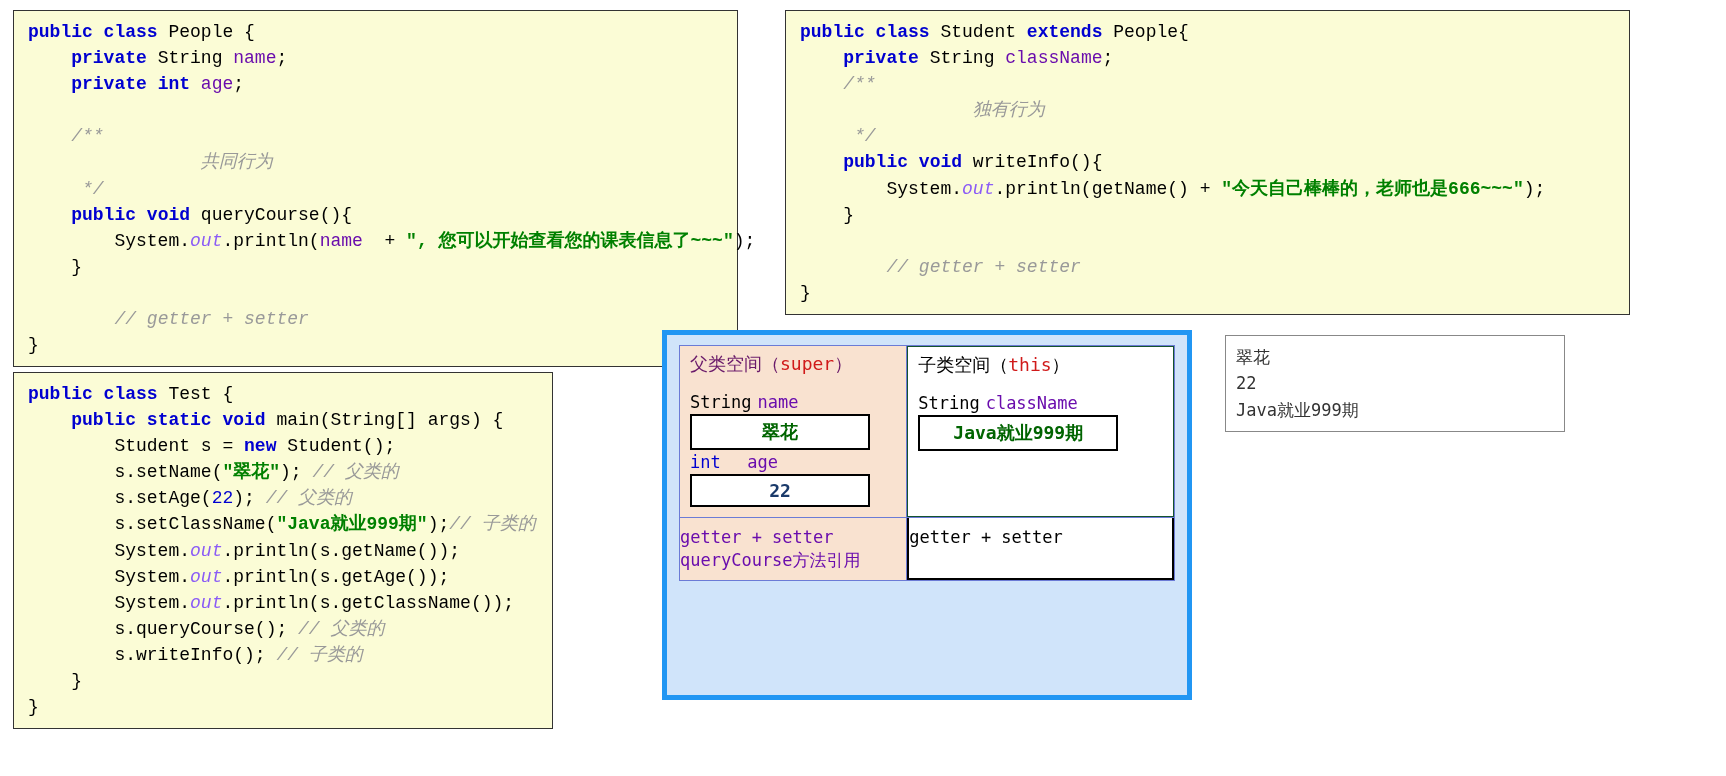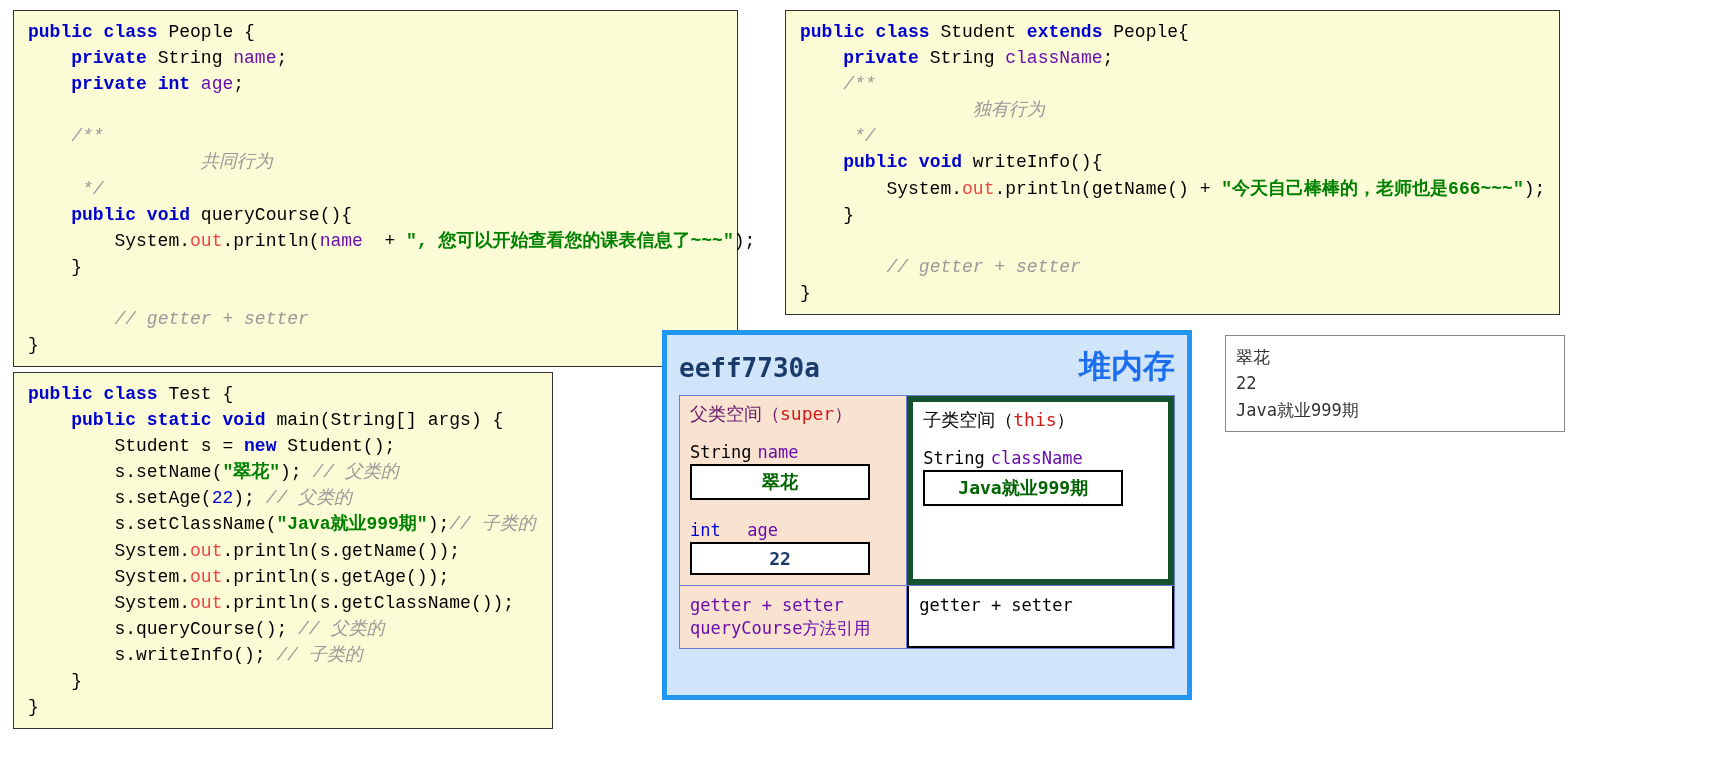--- a/index.html
+++ b/index.html
@@ -16,66 +16,66 @@
     border: 1px solid #333;
     padding: 8px 14px;
     white-space: pre;
     line-height: 1.45;
     position: absolute;
   }
   .kw { color: #0000d0; font-weight: bold; }
   .field { color: #6a0dad; }
   .cmt { color: #999; font-style: italic; }
   .str { color: #008000; font-weight: bold; }
-  .out { color: #ef4444; }
+  .out { color: #8b5cf6; font-style: italic; }
   .num { color: #0000d0; }
 
   #code-people  { top: 10px;  left: 13px; width: 725px; }
-  #code-student { top: 10px;  left: 785px; width: 775px; }
+  #code-student { top: 10px;  left: 785px; width: 845px; }
   #code-test    { top: 372px; left: 13px; width: 540px; }
 
   
   #heap {
     position: absolute;
     top: 330px;
     left: 662px;
     width: 530px;
     height: 370px;
     background: #d0e4fa;
     border: 5px solid #2196f3;
     padding: 10px 12px 12px 12px;
     font-family: Consolas, 'Microsoft YaHei', monospace;
   }
   #heap .header { display:flex; justify-content:space-between; align-items:baseline; margin-bottom:6px; }
   #heap .addr { color: #1a3a6a; font-size: 26px; font-weight: bold; }
   #heap .title { color: #1d6ff0; font-size: 32px; font-weight: bold; }
   #heap .spaces { display:flex; border:1px solid #6b7bd6; }
   .space { padding: 6px 10px 10px 10px; }
   .space.super { width: 46%; background: #f9e2d0; border-right:1px solid #6b7bd6;}
-  .space.this  { width: 54%; background: #fff; border:6px solid #14532d; }
+  .space.this  { width: 54%; background: #fff; border:1px solid #14532d; }
   .space-title { margin-bottom:0; font-size:18px; }
   .space.super .space-title { color:#6a1a6a; }
   .space.super .space-title .paren { color:#d01a1a; }
   .space.this  .space-title .paren { color:#d01a1a; }
   .field-label { margin-top:16px; font-size:17px; }
   .field-label .ty { color:#000; }
   .field-label .nm { color:#6a0dad; margin-left:6px; }
   .valbox {
     border: 2px solid #000;
     background:#fff;
     text-align:center;
     font-weight:bold;
     color: #006400;
     padding: 4px 6px;
     margin-top:2px;
     width: 180px;
     font-size:18px;
   }
   .methods { display:flex; border:1px solid #6b7bd6; border-top:none; }
-  .meth { padding:8px 10px; font-size:17px; line-height:1.35; }
+  .meth { padding:8px 0; font-size:17px; line-height:1.35; }
   .meth.super { width:46%; background:#f9e2d0; border-right:1px solid #6b7bd6; color:#6a0dad; }
   .meth.this  { width:54%; background:#fff; border:2px solid #000; border-top:none; color:#000; }
 
   
   #output {
     position: absolute;
     top: 335px;
     left: 1225px;
     width: 340px;
     border: 1px solid #888;
@@ -124,34 +124,30 @@
         s.setClassName(<span class="str">"Java就业999期"</span>);<span class="cmt">// 子类的</span>
         System.<span class="out">out</span>.println(s.getName());
         System.<span class="out">out</span>.println(s.getAge());
         System.<span class="out">out</span>.println(s.getClassName());
         s.queryCourse(); <span class="cmt">// 父类的</span>
         s.writeInfo(); <span class="cmt">// 子类的</span>
     }
 }</div>
 
 <div id="heap">
-  <div class="header">
-    <span class="addr">eeff7730a</span>
-    <span class="title">堆内存</span>
-  </div>
   <div class="spaces">
     <div class="space super">
       <div class="space-title">
         <span>父类空间（</span><span class="paren">super</span><span>）</span>
       </div>
       <div class="field-label">
         <span class="ty">String</span><span class="nm">name</span>
       </div>
       <div class="valbox">翠花</div>
-      <div class="field-label" style="margin-top:20px;">
+      <div class="field-label" style="margin-top:2px;">
         <span class="ty" style="color:#0000d0;">int</span>&nbsp;&nbsp;<span class="nm">age</span>
       </div>
       <div class="valbox" style="color:#1a3a6a;">22</div>
     </div>
     <div class="space this">
       <div class="space-title">
         <span>子类空间（</span><span class="paren">this</span><span>）</span>
       </div>
       <div class="field-label">
         <span class="ty">String</span><span class="nm">className</span>

